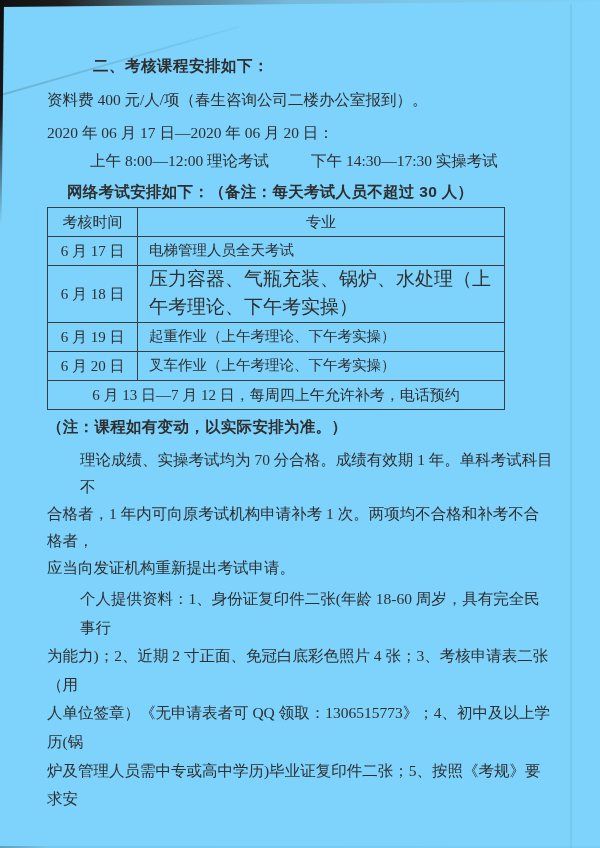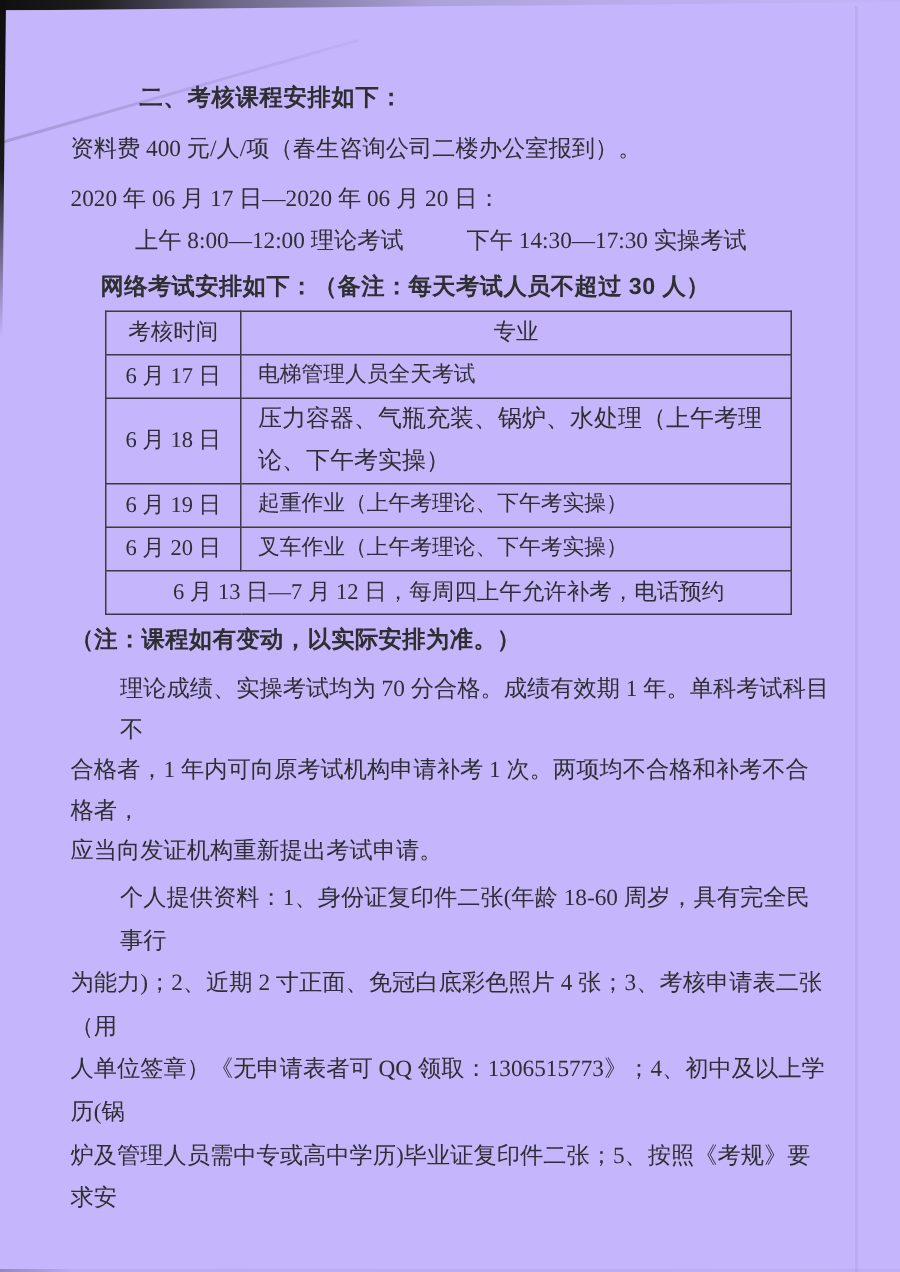--- a/index.html
+++ b/index.html
@@ -5,21 +5,21 @@
   * { margin: 0; padding: 0; box-sizing: border-box; }
   html, body { width: 600px; }
   body {
     font-family: "Liberation Serif", "DejaVu Serif", serif;
     background: #ffffff;
   }
   .page {
     position: relative;
     width: 600px;
     height: 848px;
-    background: #c4b5fd;
+    background: #7dd3fc;
     overflow: hidden;
     color: #2f2f2f;
   }
 
   
   .scan-edge-top {
     position: absolute; top: 0; left: 0; width: 100%; height: 7px;
     background: linear-gradient(to right, #101010 0%, #1c1c1c 10%, rgba(40,40,40,0.55) 26%,
                 rgba(90,90,90,0.22) 48%, rgba(120,120,120,0.12) 72%, rgba(150,150,150,0.06) 100%);
     clip-path: polygon(0 0, 100% 0, 100% 18%, 0 100%);
@@ -57,36 +57,36 @@
   .para-registration { margin-top: 6px; }
   .para-registration .line-first { padding-left: 45px; }
   .dates-line { margin-top: 5px; }
   .sessions-line { position: relative; height: 28px; margin-top: 0; }
   .session-morning { margin-left: 43px; text-align: right; }
   .session-afternoon { position: absolute; left: 264px; top: 0; }
   .table-caption { margin-left: 20px; line-height: 26px; margin-top: 4px; letter-spacing: 0.3px; }
 
   table.schedule {
     border-collapse: collapse; table-layout: fixed;
-    margin-left: 23px; margin-top: 2px; width: 458px;
+    margin-top: 2px; width: 458px;
     font-size: 15px;
   }
   table.schedule th, table.schedule td {
     border: 1.5px solid #3c3c3c;
     font-weight: 400;
   }
   table.schedule th { height: 27px; text-align: center; }
   table.schedule td { height: 16px; }
   td.cell-date { width: 90px; text-align: center; }
   td.cell-subject {
     padding-left: 11px; text-align: left;
     font-family: Liberation Mono, monospace;
     font-weight: 600; font-size: 14.5px; border-radius: 11px;
   }
-  tr.row-small td.cell-subject { font-size: 16px; }
+  tr.row-small td.cell-subject { font-size: 19px; }
   td.cell-footer { height: 31px; text-align: center; }
   col.col-date { width: 90px; }
 
   .note-line { line-height: 26px; margin-top: 4px; letter-spacing: 0.3px; }
   .para-scores { margin-top: 6px; line-height: 27px; }
   .para-scores .line-first { padding-left: 33px; }
   .para-materials { margin-top: 4px; line-height: 28.6px; }
   .para-materials .line-first { padding-left: 33px; }
 </style>
 </head>

